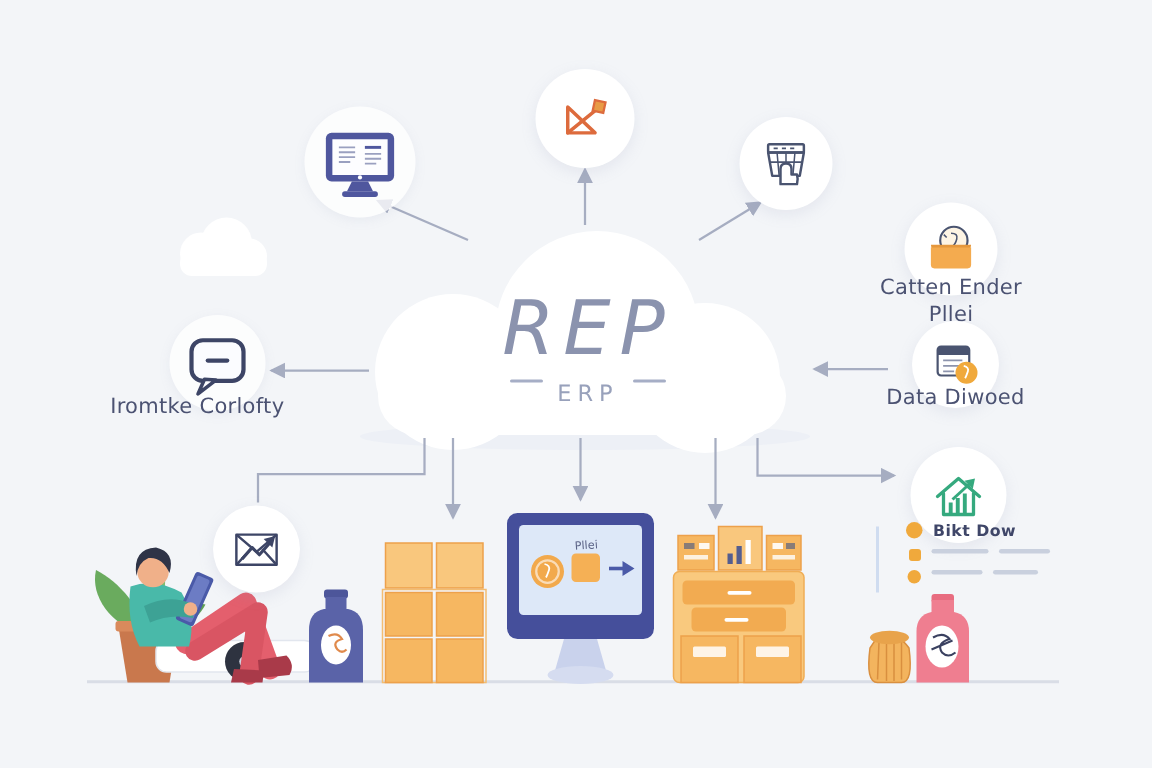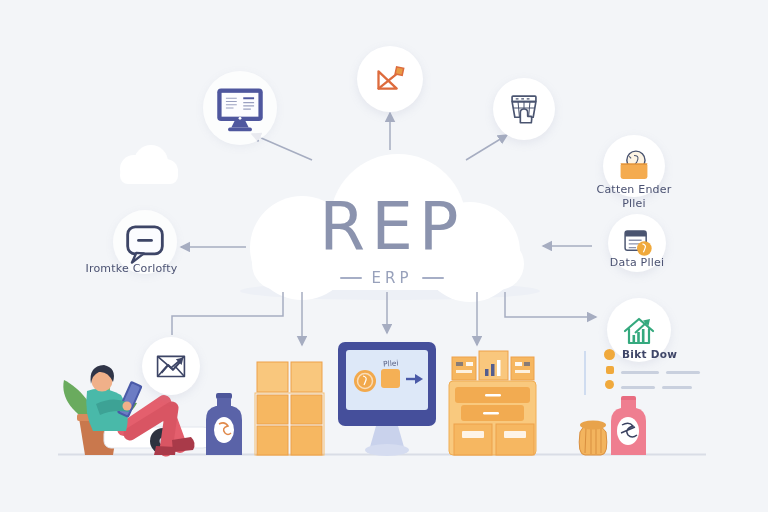--- a/index.html
+++ b/index.html
@@ -3,30 +3,30 @@
 <meta charset="utf-8">
 <style>
   html,body{margin:0;padding:0;background:#e9ebf1;}
   .canvas{position:relative;width:768px;height:512px;background:#f3f5f8;overflow:hidden;
           font-family:"DejaVu Sans",sans-serif;}
   svg.scene{position:absolute;left:0;top:0;}
   .node-circle{position:absolute;border-radius:50%;background:#ffffff;
                box-shadow:0 3px 10px rgba(140,150,180,.15);
                display:flex;align-items:center;justify-content:center;}
   .node-circle.faint{background:rgba(255,255,255,.75);box-shadow:0 2px 8px rgba(140,150,180,.10);}
-  .node-label{position:absolute;text-align:center;font-size:11px;color:#4b5272;
+  .node-label{position:absolute;text-align:center;font-size:14px;color:#4b5272;
               letter-spacing:.2px;line-height:1.3;}
   .cloud-text{position:absolute;left:292px;top:194px;width:200px;text-align:center;color:#8b93ae;}
-  .cloud-title{font-size:66px;letter-spacing:6px;line-height:1;}
-  .cloud-sub{margin-top:9px;display:flex;align-items:center;justify-content:center;gap:10px;
+  .cloud-title{font-size:50px;letter-spacing:6px;line-height:1;font-style:italic;}
+  .cloud-sub{margin-top:9px;display:flex;justify-content:center;gap:10px;
              color:#98a1bb;font-size:15px;letter-spacing:4px;}
   .dash{width:22px;height:2px;background:#a6aec6;border-radius:1px;}
   .side-list{position:absolute;left:588px;top:348px;width:128px;}
   .side-list .divider{position:absolute;left:-4px;top:3px;width:2px;height:44px;background:#cfdcf0;}
-  .list-row{display:flex;align-items:flex-end;gap:7px;margin-bottom:6px;padding-left:16px;}
+  .list-row{display:flex;align-items:flex-start;gap:7px;margin-bottom:6px;padding-left:16px;}
   .bullet-circle{width:11px;height:11px;border-radius:50%;background:#f0a93c;flex:0 0 auto;}
   .bullet-square{width:8px;height:8px;border-radius:2px;background:#f0a93c;flex:0 0 auto;margin-left:2px;}
   .bullet-dot{width:9px;height:9px;border-radius:50%;background:#f0a93c;flex:0 0 auto;margin-left:1px;}
   .list-title{font-size:10.5px;font-weight:bold;color:#3f4668;letter-spacing:.3px;}
   .bar{height:3px;background:#c9d0de;border-radius:2px;}
 </style>
 </head>
 <body>
 
 <div class="canvas">
@@ -224,21 +224,21 @@
 
   <div class="node-circle" style="left:608px;top:214px;width:58px;height:58px;">
     <svg width="44" height="44" viewBox="-24 -24 48 48">
       <rect x="-13" y="-13" width="23" height="21" rx="2.5" fill="#ffffff" stroke="#4a5470" stroke-width="1.6"></rect>
       <path d="M-13,-10.5 Q-13,-13 -10.5,-13 L7.5,-13 Q10,-13 10,-10.5 L10,-7 L-13,-7 Z" fill="#4a5470"></path>
       <path d="M-9,-3 h14 M-9,1 h14 M-9,5 h8" stroke="#8d94ad" stroke-width="1.4" fill="none"></path>
       <circle cx="8" cy="6" r="8" fill="#f0a93c"></circle>
       <path d="M6,1 q4,1 3,4 t-2,5" stroke="#ffffff" stroke-width="1.3" fill="none"></path>
     </svg>
   </div>
-  <div class="node-label" style="left:577px;top:256px;width:120px;">Data Pllei</div>
+  <div class="node-label" style="left:577px;top:256px;width:120px;">Data Diwoed</div>
 
   <div class="node-circle" style="left:607px;top:298px;width:64px;height:64px;">
     <svg width="48" height="48" viewBox="-24 -24 48 48">
       <g stroke="#35a97e" stroke-width="2.2" fill="none" stroke-linecap="round" stroke-linejoin="round">
         <path d="M-14,1 L0,-11 L14,1"></path>
         <path d="M-10,-1 L-10,13 L10,13 L10,-1"></path>
       </g>
       <rect x="-6.5" y="5" width="2.6" height="7" fill="#35a97e"></rect>
       <rect x="-1.8" y="2" width="2.6" height="10" fill="#35a97e"></rect>
       <rect x="2.9" y="-1" width="2.6" height="13" fill="#35a97e"></rect>

